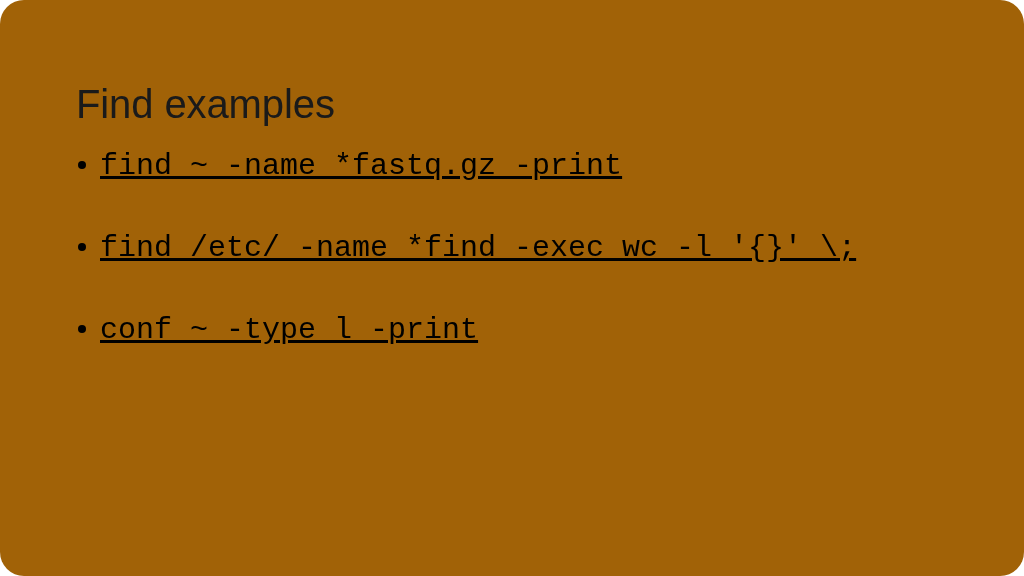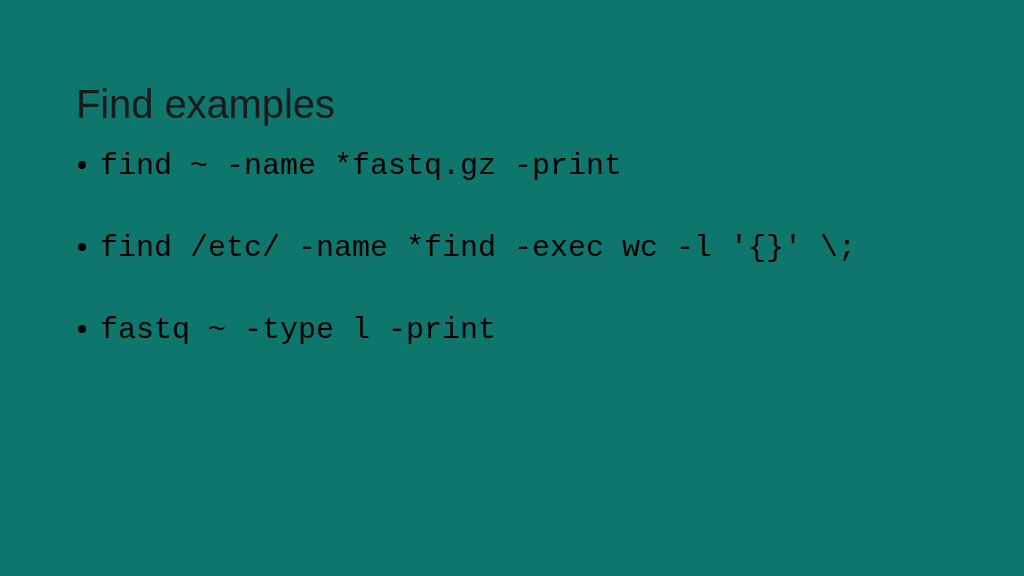--- a/index.html
+++ b/index.html
@@ -12,22 +12,23 @@
     height: 576px;
     background: #ffffff;
     font-family: "Liberation Sans", sans-serif;
     overflow: hidden;
   }
 
   .slide {
     position: relative;
     width: 1024px;
     height: 576px;
-    background: #0f766e;
+    background: #a16207;
     box-sizing: border-box;
+    border-radius: 24px;
   }
 
   
   .slide-title {
     position: absolute;
     left: 76px;
     top: 54px;
     width: 880px;
     font-family: "Liberation Sans", sans-serif;
     font-size: 40px;
@@ -73,20 +74,21 @@
 
   .bullet-text {
     display: block;
     font-family: "Liberation Mono", monospace;
     font-size: 30px;
     font-weight: 400;
     line-height: 36px;
     color: #000000;
     white-space: pre;
     letter-spacing: 0px;
+    text-decoration: underline;
   }
 </style>
 </head>
 <body>
 
 <div class="slide">
 
   <h1 class="slide-title">Find examples</h1>
 
   <ul class="body-list">
@@ -96,18 +98,18 @@
       <span class="bullet-text">find ~ -name *fastq.gz -print</span>
     </li>
 
     <li class="bullet-item">
       <span class="bullet-marker"></span>
       <span class="bullet-text">find /etc/ -name *find -exec wc -l '{}' \;</span>
     </li>
 
     <li class="bullet-item">
       <span class="bullet-marker"></span>
-      <span class="bullet-text">fastq ~ -type l -print</span>
+      <span class="bullet-text">conf ~ -type l -print</span>
     </li>
 
   </ul>
 
 </div>
 
 </body></html>

